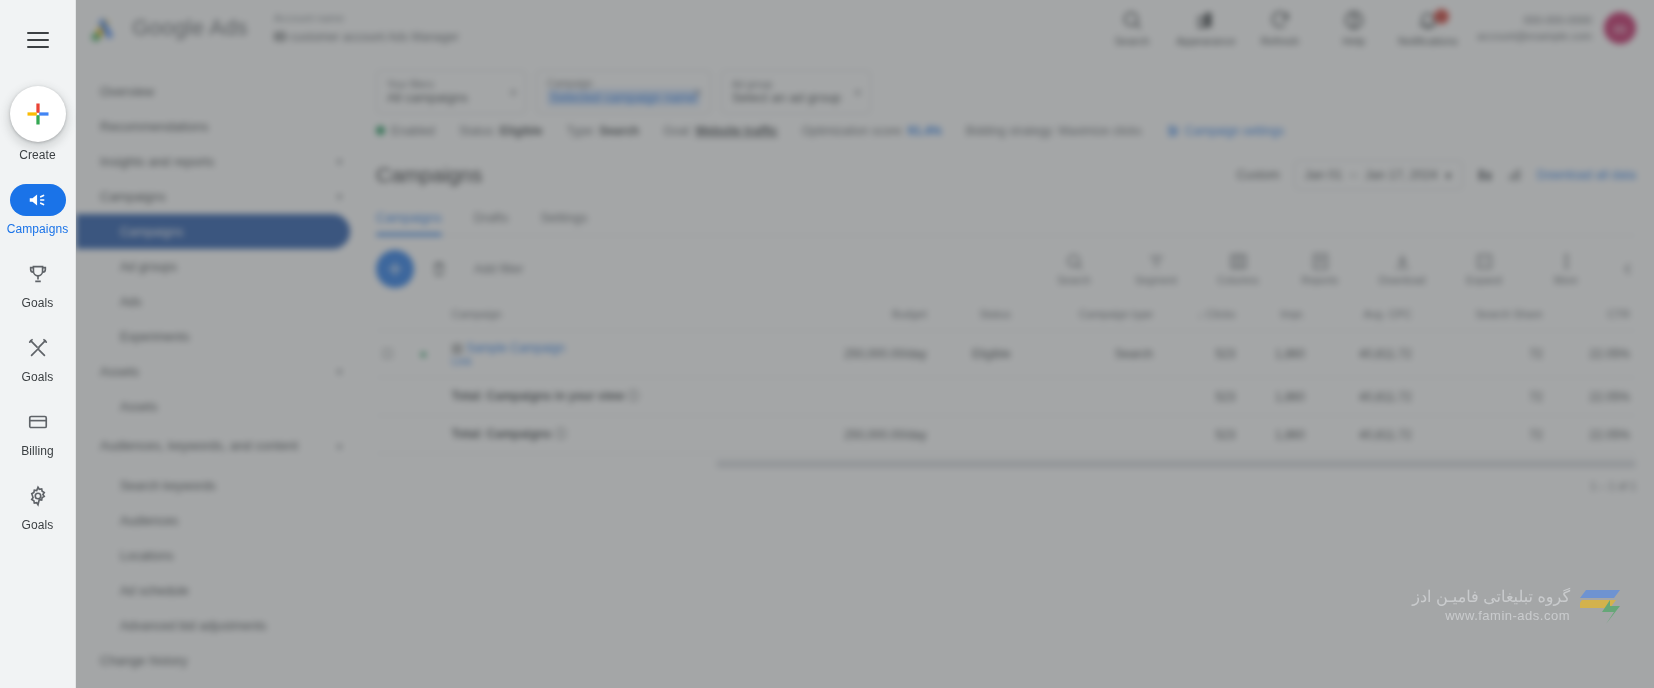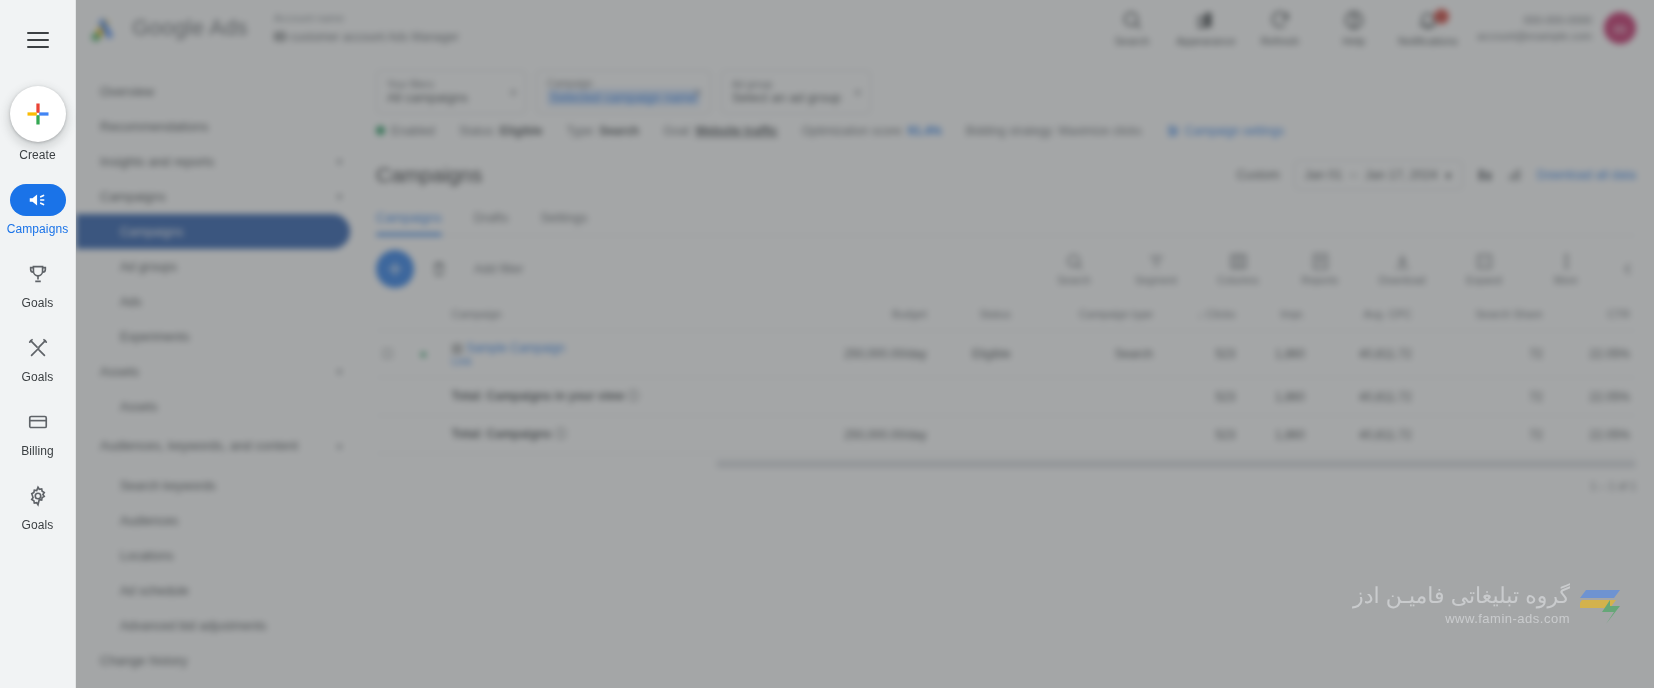--- a/index.html
+++ b/index.html
@@ -179,21 +179,21 @@
   .tot { font-weight: 600; }
   .scrollbar { height: 8px; background: #dadce0; border-radius: 4px; margin: 6px 0 0 340px; }
   .pager { text-align: right; font-size: 11px; color: #5f6368; padding-top: 12px; }
 
   
   .wm {
     position: absolute; right: 30px; bottom: 62px; z-index: 30;
     display: flex; align-items: center; gap: 10px; opacity: .55;
   }
   .wm-txt { text-align: right; color: #e8eaed; }
-  .wm-fa { font-size: 22px; letter-spacing: 1px; direction: rtl; }
+  .wm-fa { font-size: 16px; letter-spacing: 1px; direction: rtl; }
   .wm-url { font-size: 13px; letter-spacing: .5px; margin-top: 2px; }
 </style>
 </head>
 <body>
 
 <div id="app">
 
   <div class="page">
 
     <div class="topbar">

